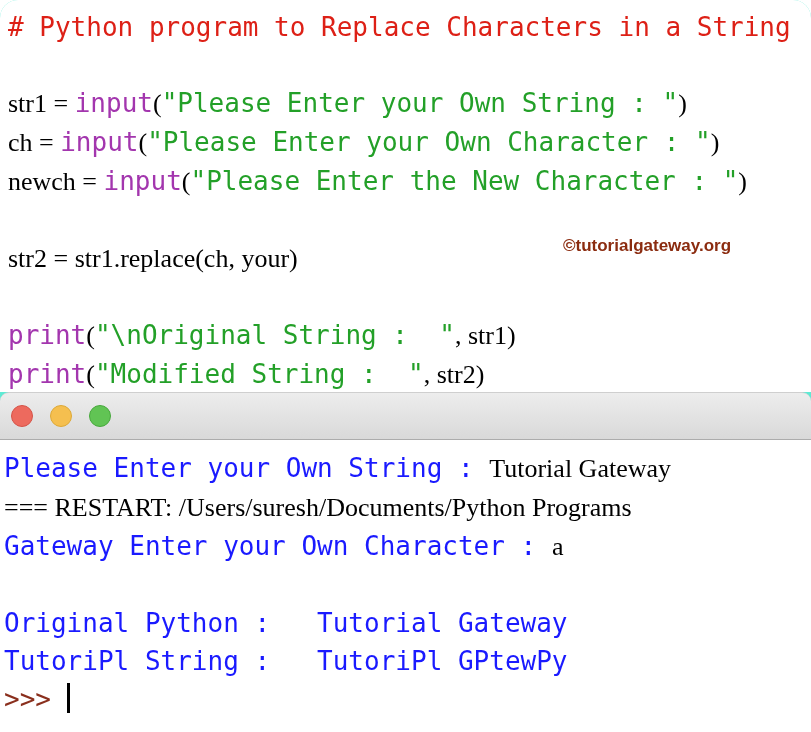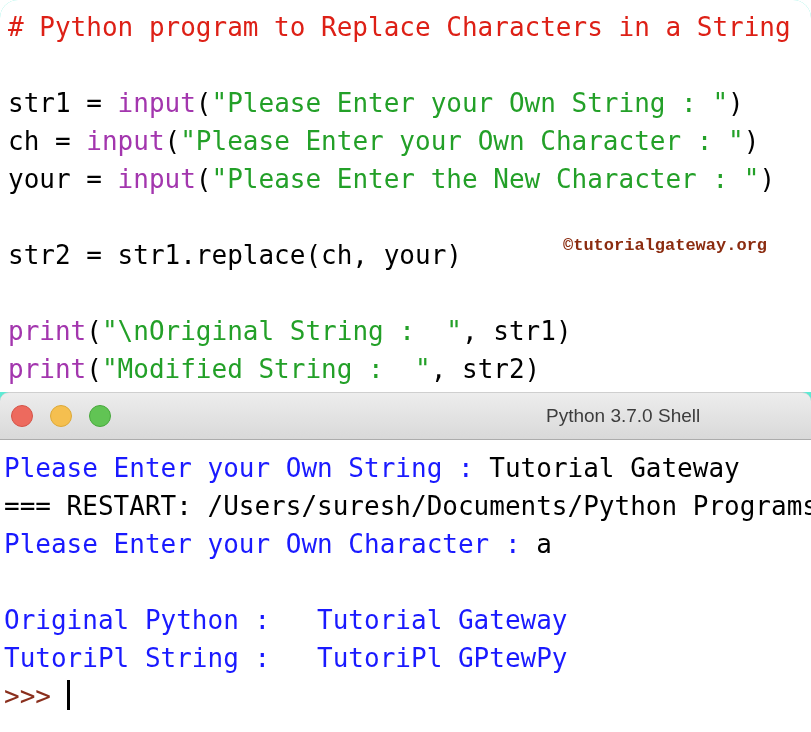--- a/index.html
+++ b/index.html
@@ -12,24 +12,24 @@
   body{width:811px;height:732px;overflow:hidden;position:relative;}
   .screen{width:811px;height:562px;overflow:hidden;background:#5eead4;border-radius:18px;}
 
   
   .editor{position:relative;height:392px;overflow:hidden;padding:8px 0 0 8px;background:#fff;}
   .code-line{font-family:"DejaVu Sans Mono", monospace;font-size:26px;line-height:38px;
              white-space:pre;color:var(--c-plain);}
   .seg-comment{color:var(--c-comment);}
   .seg-builtin{color:var(--c-builtin);}
   .seg-string{color:var(--c-string);}
-  .seg-plain{color:var(--c-plain);}
+  .seg-plain{color:var(--c-plain);font-family:Liberation Serif, serif;}
   .seg-stdout{color:var(--c-stdout);}
   .seg-prompt{color:var(--c-prompt);}
-  .watermark{position:absolute;left:563px;top:236px;font-family:Liberation Mono, monospace;
+  .watermark{position:absolute;left:563px;top:236px;font-family:Liberation Sans, sans-serif;
              font-weight:bold;font-size:17px;color:var(--c-watermark);letter-spacing:0px;}
 
   
   .shell-window{position:absolute;left:0;top:392px;width:811px;height:340px;}
   .titlebar{height:48px;border-top:1px solid #cfcfcf;border-bottom:1px solid #acacac;
             background:linear-gradient(#ededed,#d9d9d9);
             border-radius:9px 9px 0 0;position:relative;display:flex;align-items:center;}
   .lights{display:flex;gap:17px;padding-left:11px;align-items:center;}
   .light{width:22px;height:22px;border-radius:50%;display:inline-block;}
   .light.red{background:var(--c-light-red);border:1px solid #d55348;}
@@ -45,44 +45,43 @@
 <body>
 
 <div class="screen">
 
   <div class="editor">
     <div id="editor-lines">
         <div class="code-line"><span class="seg-comment"># Python program to Replace Characters in a String</span></div>
         <div class="code-line">&nbsp;</div>
         <div class="code-line"><span class="seg-plain">str1 = </span><span class="seg-builtin">input</span><span class="seg-plain">(</span><span class="seg-string">"Please Enter your Own String : "</span><span class="seg-plain">)</span></div>
         <div class="code-line"><span class="seg-plain">ch = </span><span class="seg-builtin">input</span><span class="seg-plain">(</span><span class="seg-string">"Please Enter your Own Character : "</span><span class="seg-plain">)</span></div>
-        <div class="code-line"><span class="seg-plain">your = </span><span class="seg-builtin">input</span><span class="seg-plain">(</span><span class="seg-string">"Please Enter the New Character : "</span><span class="seg-plain">)</span></div>
+        <div class="code-line"><span class="seg-plain">newch = </span><span class="seg-builtin">input</span><span class="seg-plain">(</span><span class="seg-string">"Please Enter the New Character : "</span><span class="seg-plain">)</span></div>
         <div class="code-line">&nbsp;</div>
         <div class="code-line"><span class="seg-plain">str2 = str1.replace(ch, your)</span></div>
         <div class="code-line">&nbsp;</div>
         <div class="code-line"><span class="seg-builtin">print</span><span class="seg-plain">(</span><span class="seg-string">"\nOriginal String :  "</span><span class="seg-plain">, str1)</span></div>
         <div class="code-line"><span class="seg-builtin">print</span><span class="seg-plain">(</span><span class="seg-string">"Modified String :  "</span><span class="seg-plain">, str2)</span></div>
       </div>
     <div class="watermark">©tutorialgateway.org</div>
   </div>
 
   <div class="shell-window">
     <div class="titlebar">
       <div class="lights">
         <span class="light red"></span>
         <span class="light yellow"></span>
         <span class="light green"></span>
       </div>
-      <span class="title">Python 3.7.0 Shell</span>
     </div>
     <div class="shell-body">
       <div id="shell-lines">
           <div class="code-line"><span class="seg-stdout">Please Enter your Own String : </span><span class="seg-plain">Tutorial Gateway</span></div>
           <div class="code-line"><span class="seg-plain">=== RESTART: /Users/suresh/Documents/Python Programs</span></div>
-          <div class="code-line"><span class="seg-stdout">Please Enter your Own Character : </span><span class="seg-plain">a</span></div>
+          <div class="code-line"><span class="seg-stdout">Gateway Enter your Own Character : </span><span class="seg-plain">a</span></div>
           <div class="code-line">&nbsp;</div>
           <div class="code-line"><span class="seg-stdout">Original Python :   Tutorial Gateway</span></div>
           <div class="code-line"><span class="seg-stdout">TutoriPl String :   TutoriPl GPtewPy</span></div>
           <div class="code-line"><span class="seg-prompt">&gt;&gt;&gt; </span><span class="cursor"></span></div>
         </div>
     </div>
   </div>
 
 </div>
 

